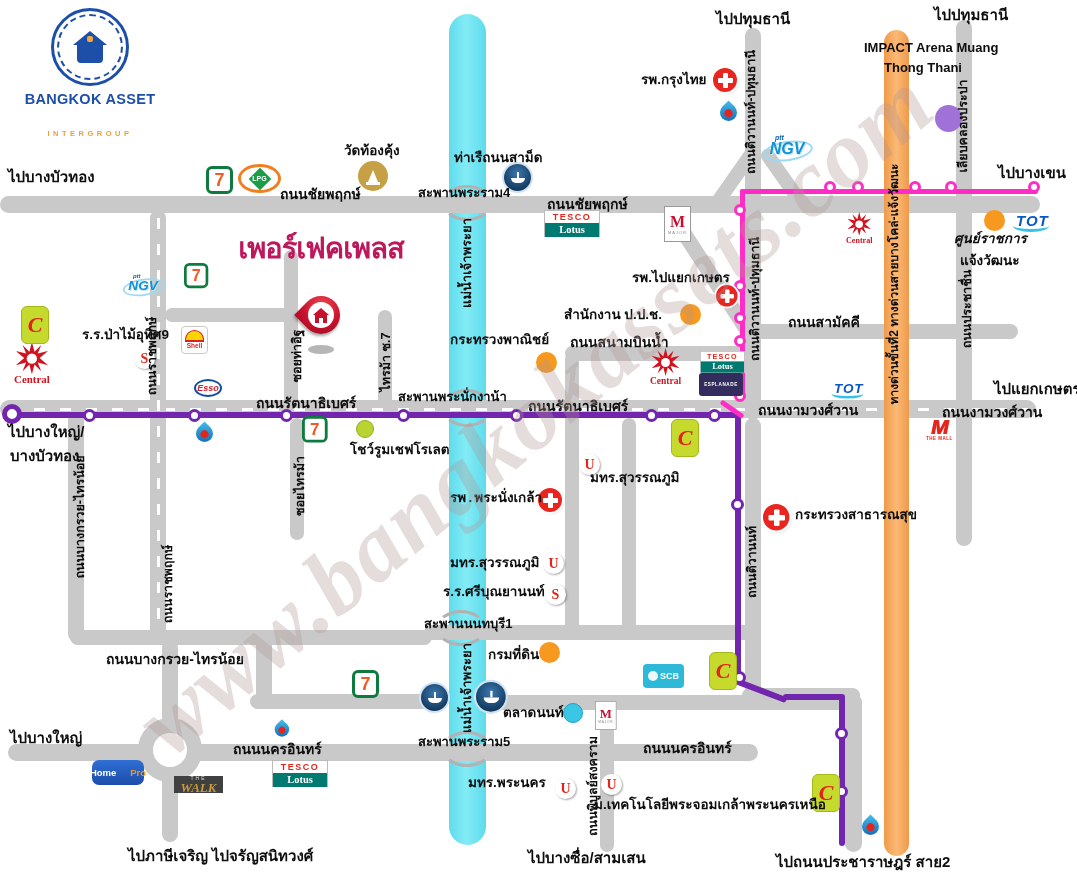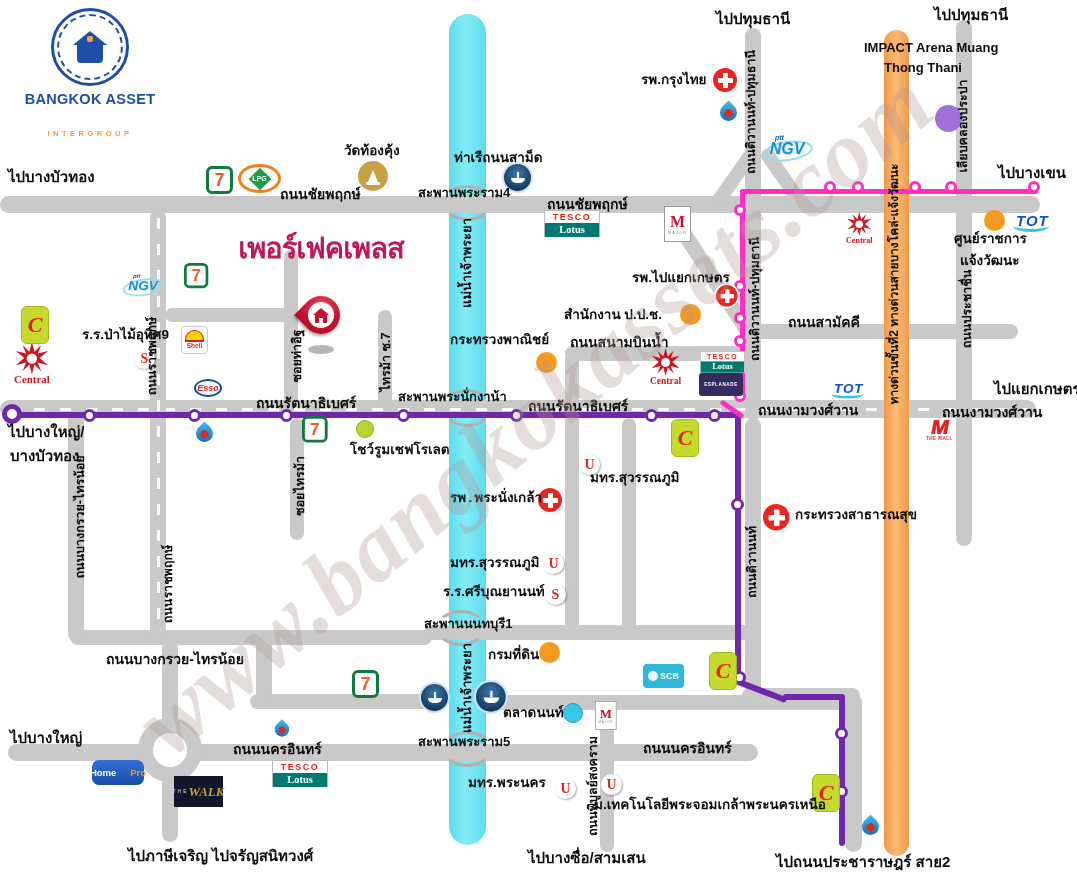--- a/index.html
+++ b/index.html
@@ -55,21 +55,21 @@
   .ctxt{font-family:"Liberation Serif","DejaVu Serif",serif;font-size:9.5px;font-weight:700;color:#cf1420;line-height:1;margin-top:1px;}
   .mk-bigc{width:28px;height:38px;background:#c6d92d;border:1px solid #a3b81c;border-radius:6px;color:#e2231a;font-weight:900;font-size:22px;font-style:italic;font-family:"Liberation Serif","DejaVu Serif",serif;}
   .mk-tesco{width:56px;height:27px;background:#fff;border:1px solid #bbb;flex-direction:column;}
   .ttop{color:#e4251b;font-weight:900;font-size:9px;letter-spacing:1.5px;line-height:12px;}
   .tbot{background:#007a70;color:#fff;width:100%;text-align:center;font-size:10.5px;line-height:14px;font-family:"Liberation Serif","DejaVu Serif",serif;font-weight:700;}
   .mk-esplanade{width:44px;height:23px;background:#332d5e;border-radius:3px;color:#fff;font-size:4.6px;letter-spacing:.6px;font-weight:700;}
   .mk-tot{height:20px;color:#0a58c8;font-weight:800;font-style:italic;font-size:15px;letter-spacing:1px;}
   .mk-tot::after{content:"";position:absolute;left:-3px;bottom:-2px;width:110%;height:9px;border-bottom:3px solid #34c2ea;border-radius:50%;}
   .mk-homepro{width:52px;height:25px;background:linear-gradient(#2f6fd6,#1c4da8);border-radius:7px;font-size:9.5px;font-weight:800;gap:14px;}
   .hp1{color:#fff;}.hp2{color:#f7941d;}
-  .mk-thewalk{width:49px;height:31px;background:#0f172a;flex-direction:row;line-height:1;}
+  .mk-thewalk{width:49px;height:17px;background:#404040;flex-direction:column;line-height:1;}
   .tw1{color:#ddd;font-size:5px;letter-spacing:2px;}
   .tw2{color:#c79a3d;font-family:"Liberation Serif","DejaVu Serif",serif;font-size:13px;font-weight:700;font-style:italic;}
   .mk-scb{width:41px;height:24px;background:#2fb9d9;border-radius:4px;color:#fff;font-weight:800;font-size:9px;gap:2px;}
   .mk-scb::before{content:"";width:10px;height:10px;background:#fff;border-radius:50%;opacity:.9;}
   .mk-major{width:27px;height:36px;background:#fff;border:1px solid #9a9a9a;flex-direction:column;}
   .mj{color:#c8102e;font-family:"Liberation Serif","DejaVu Serif",serif;font-weight:900;font-size:16px;line-height:1;}
   .mjs{color:#888;font-size:4px;letter-spacing:1px;}
   .mk-themall{flex-direction:column;line-height:1;}
   .tm{color:#e4251b;font-weight:900;font-style:italic;font-size:21px;text-shadow:1px 0 #e4251b;}
   .tms{color:#e4251b;font-size:4.5px;letter-spacing:.5px;font-weight:700;}
@@ -406,21 +406,21 @@
       <div class="lbl bridge-t" style="left: 418px; top: 735px;">สะพานพระราม5</div>
       <div class="lbl place" style="left: 344px; top: 143px;">วัดท้องคุ้ง</div>
       <div class="lbl place" style="left: 454px; top: 150px;">ท่าเรืถนนสาม็ด</div>
       <div class="lbl place" style="left: 641px; top: 72px;">รพ.กรุงไทย</div>
       <div class="lbl en" style="left: 864px; top: 41px;">IMPACT Arena Muang</div>
       <div class="lbl en" style="left: 884px; top: 61px;">Thong Thani</div>
       <div class="lbl place" style="left: 632px; top: 270px;">รพ.ไปแยกเกษตร</div>
       <div class="lbl place" style="left: 564px; top: 307px;">สำนักงาน ป.ป.ช.</div>
       <div class="lbl place" style="left: 450px; top: 332px;">กระทรวงพาณิชย์</div>
       <div class="lbl place" style="left: 82px; top: 327px;">ร.ร.ป่าไม้อุทิศ9</div>
-      <div class="lbl place" style="left: 954px; top: 231px;">ศูนย์ราชการ</div>
+      <div class="lbl place" style="left: 954px; top: 231px; font-style: italic;">ศูนย์ราชการ</div>
       <div class="lbl place" style="left: 960px; top: 253px;">แจ้งวัฒนะ</div>
       <div class="lbl place" style="left: 350px; top: 442px;">โชว์รูมเชฟโรเลต</div>
       <div class="lbl place" style="left: 450px; top: 491px; font-family: Liberation Mono, monospace;">รพ.พระนั่งเกล้า</div>
       <div class="lbl place" style="left: 590px; top: 470px;">มทร.สุวรรณภูมิ</div>
       <div class="lbl place" style="left: 450px; top: 555px;">มทร.สุวรรณภูมิ</div>
       <div class="lbl place" style="left: 443px; top: 584px;">ร.ร.ศรีบุณยานนท์</div>
       <div class="lbl place" style="left: 795px; top: 507px;">กระทรวงสาธารณสุข</div>
       <div class="lbl place" style="left: 488px; top: 647px;">กรมที่ดิน</div>
       <div class="lbl place" style="left: 503px; top: 705px;">ตลาดนนท์</div>
       <div class="lbl place" style="left: 468px; top: 775px;">มทร.พระนคร</div>

